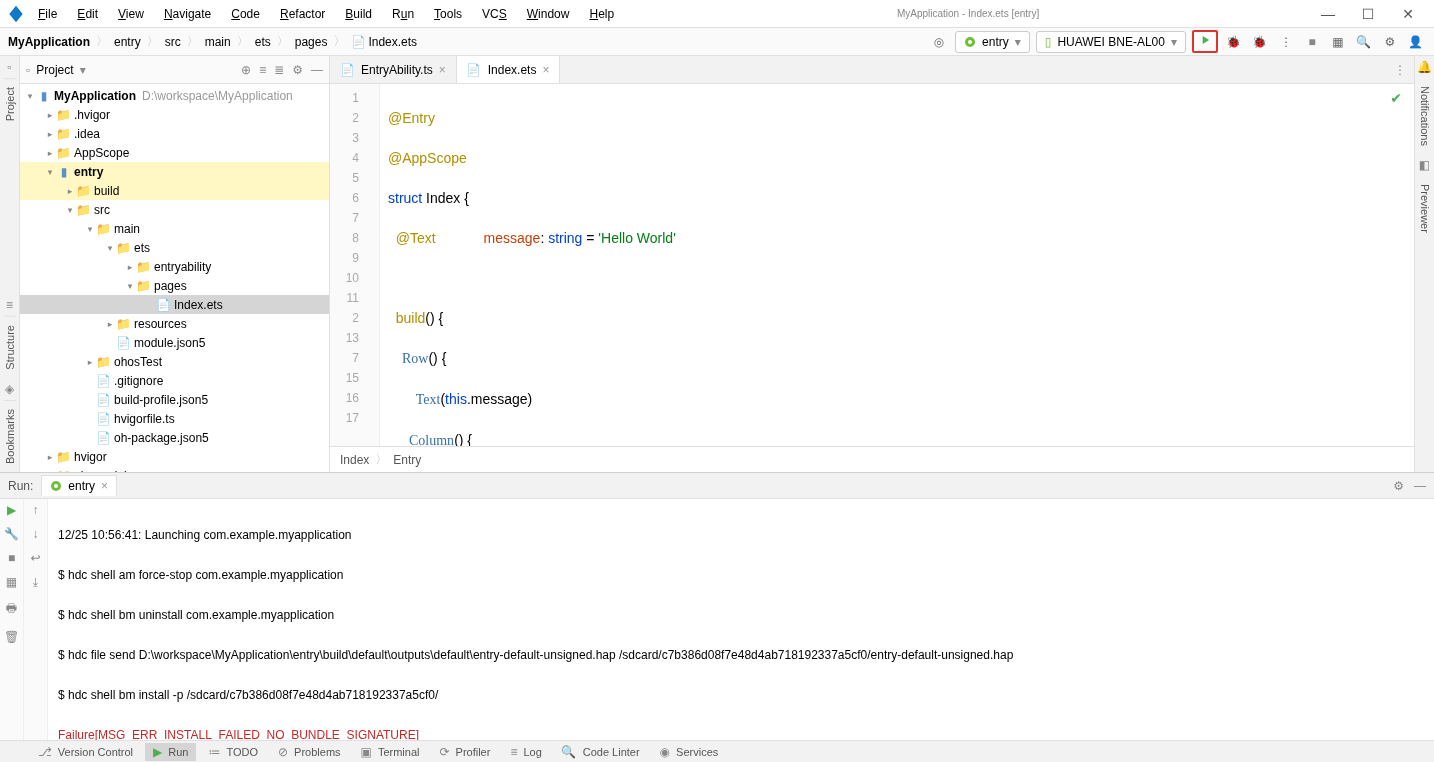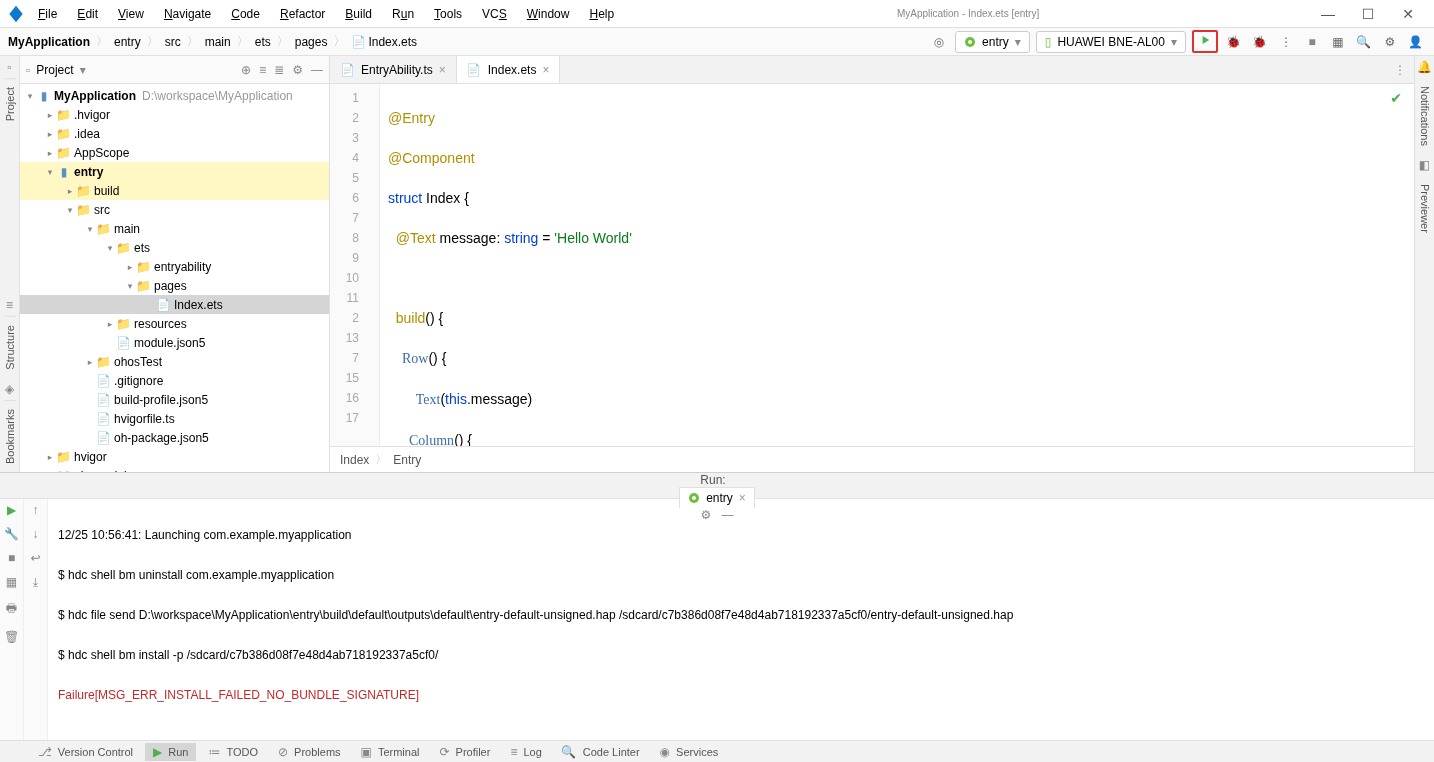--- a/index.html
+++ b/index.html
@@ -54,31 +54,31 @@
 .tabs .tab .close { color: #999; }
 .tabs .spacer { flex: 1; }
 .tabs .menu3 { padding: 0 8px; display: flex; align-items: center; color: #888; }
 .codebody { flex: 1; display: flex; overflow: hidden; position: relative; }
 .gutter { width: 50px; background: #fafafa; border-right: 1px solid #eee; text-align: right; padding: 4px 20px 4px 4px; font-family: "Consolas", monospace; font-size: 12px; color: #aaa; line-height: 20px; }
 .codelines { flex: 1; padding: 4px 8px; font-family: "Consolas", monospace; font-size: 14px; line-height: 20px; white-space: pre; }
 .statusicon { position: absolute; top: 6px; right: 12px; color: #4caf50; font-size: 14px; }
 .codelines .kw-dec { color: #b09000; }
 .codelines .kw-blue { color: #0040d0; }
 .codelines .kw-call { color: #3a6ea8; font-family: Liberation Serif, serif; }
-.codelines .kw-prop { color: #000000; }
+.codelines .kw-prop { color: #c2410c; margin-left: 44px; }
 .codelines .str { color: #067d17; }
 .codelines .plain { color: #000; }
 .breadcrumb-bot { height: 26px; border-top: 1px solid #e0e0e0; display: flex; align-items: center; padding: 0 10px; gap: 6px; font-size: 12px; color: #555; }
 
 .rightstrip { width: 20px; background: #f2f2f2; border-left: 1px solid #e0e0e0; display: flex; flex-direction: column; align-items: center; }
 .rightstrip .vtxt { writing-mode: vertical-lr; font-size: 11px; color: #555; padding: 8px 0; }
 .rightstrip .vicon { margin: 4px 0; color: #888; font-size: 12px; }
 
 .runpanel { height: 268px; display: flex; flex-direction: column; border-top: 1px solid #d0d0d0; }
-.runhdr { height: 26px; background: #f2f2f2; border-bottom: 1px solid #e0e0e0; display: flex; align-items: center; padding: 0 8px; flex-direction: column; }
+.runhdr { height: 26px; background: #f2f2f2; border-bottom: 1px solid #e0e0e0; display: flex; align-items: center; padding: 0 8px; }
 .runhdr .lbl { color: #555; margin-right: 8px; }
 .runhdr .tabrun { display: flex; align-items: center; gap: 6px; padding: 3px 8px; background: #fff; border: 1px solid #e0e0e0; border-bottom: none; }
 .runhdr .spacer { flex: 1; }
 .runhdr .ricons { display: flex; gap: 10px; color: #888; }
 .runbody { flex: 1; display: flex; overflow: hidden; }
 .runbody .sidecol { width: 24px; background: #fafafa; border-right: 1px solid #eee; display: flex; flex-direction: column; align-items: center; padding-top: 4px; gap: 10px; color: #888; }
 .console { flex: 1; padding: 6px 10px; font-family: "Consolas", monospace; font-size: 12px; line-height: 20px; white-space: pre; overflow: auto; }
 .console .err { color: #c62828; }
 
 .bottombar { height: 22px; background: #f2f2f2; border-top: 1px solid #e0e0e0; display: flex; align-items: center; padding: 0 6px; gap: 4px; font-size: 11px; }
@@ -334,21 +334,21 @@
           <div>11</div>
           <div>2</div>
           <div>13</div>
           <div>7</div>
           <div>15</div>
           <div>16</div>
           <div>17</div>
       </div>
       <div class="codelines">
 <div><span class="kw-dec">@Entry</span></div>
-<div><span class="kw-dec">@Component</span></div>
+<div><span class="kw-dec">@AppScope</span></div>
 <div><span class="kw-blue">struct</span><span class="plain"> Index </span><span class="plain">{</span></div>
 <div><span class="kw-dec">  @Text</span><span class="kw-prop"> message</span><span class="plain">: </span><span class="kw-blue">string</span><span class="plain"> = </span><span class="str">'Hello World'</span></div>
 <div> </div>
 <div><span class="kw-dec">  build</span><span class="plain">() {</span></div>
 <div><span class="kw-call">    Row</span><span class="plain">() {</span></div>
 <div><span class="kw-call">        Text</span><span class="plain">(</span><span class="kw-blue">this</span><span class="plain">.message)</span></div>
 <div><span class="kw-call">      Column</span><span class="plain">() {</span></div>
 
 
 
@@ -402,20 +402,21 @@
       <span>🗑</span>
     </div>
     <div class="sidecol">
       <span>↑</span>
       <span>↓</span>
       <span>↩</span>
       <span>⤓</span>
     </div>
     <div class="console">
 <div>12/25 10:56:41: Launching com.example.myapplication</div>
+<div>$ hdc shell am force-stop com.example.myapplication</div>
 <div>$ hdc shell bm uninstall com.example.myapplication</div>
 <div>$ hdc file send D:\workspace\MyApplication\entry\build\default\outputs\default\entry-default-unsigned.hap /sdcard/c7b386d08f7e48d4ab718192337a5cf0/entry-default-unsigned.hap</div>
 <div>$ hdc shell bm install -p /sdcard/c7b386d08f7e48d4ab718192337a5cf0/</div>
 <div class="err">Failure[MSG_ERR_INSTALL_FAILED_NO_BUNDLE_SIGNATURE]</div>
 
 
 
     </div>
   </div>
 </div>

